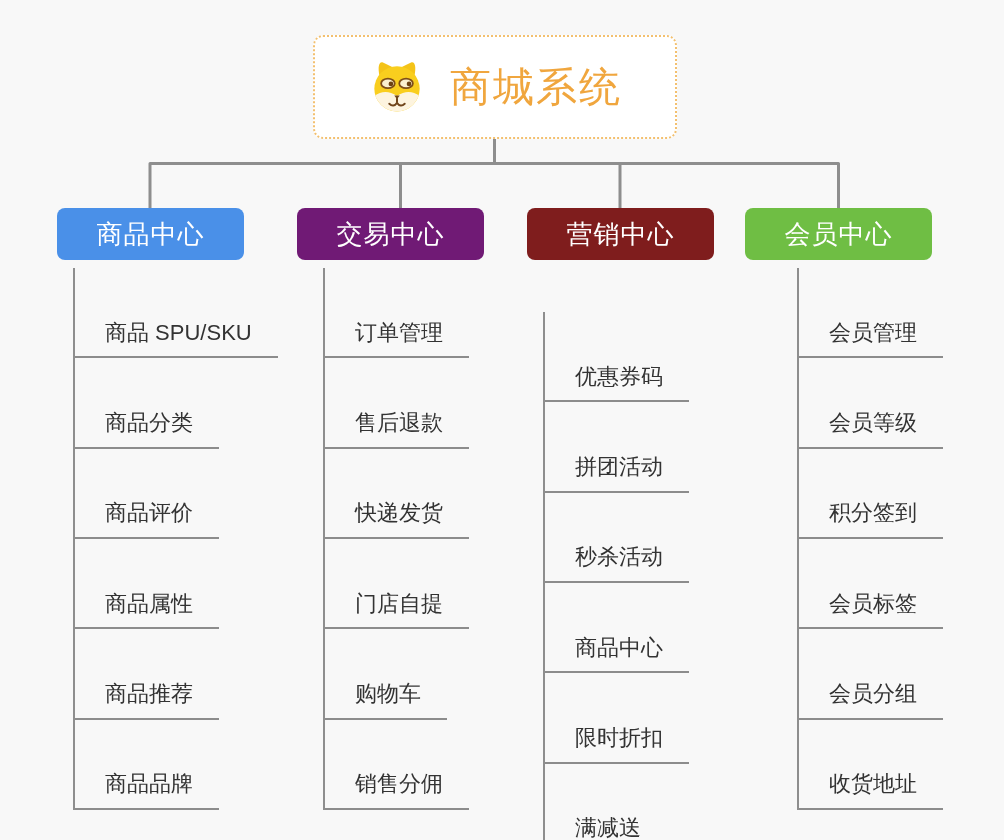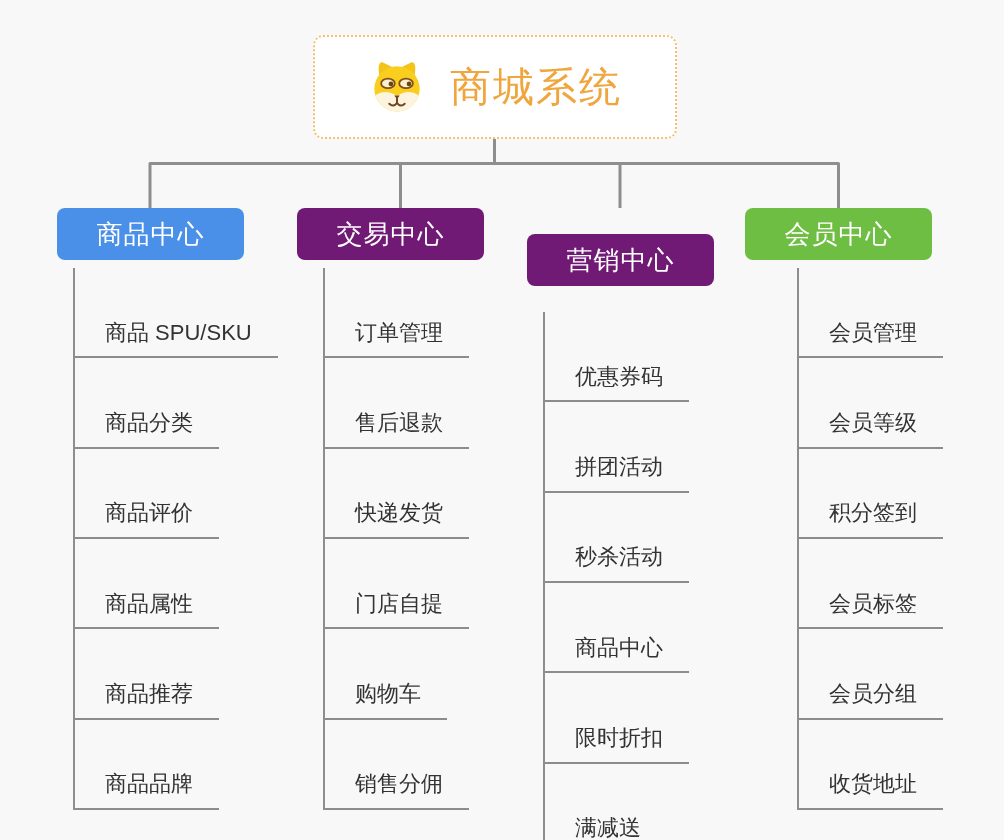--- a/index.html
+++ b/index.html
@@ -137,21 +137,21 @@
           </div>
           <div class="leaf-cell">
             <span class="leaf">购物车</span>
           </div>
           <div class="leaf-cell">
             <span class="leaf">销售分佣</span>
           </div>
         </div>
     </div>
       <div>
-      <div class="branch-header" style="left: 527px; width: 187px; background: #701a75; margin-top: 26px;">
+      <div class="branch-header" style="left: 527px; width: 187px; background: #7f1d1d;">
         <span class="branch-label">营销中心</span>
       </div>
       <div class="branch-items" style="left: 543px; margin-top: 44px;">
           <div class="leaf-cell">
             <span class="leaf">优惠券码</span>
           </div>
           <div class="leaf-cell">
             <span class="leaf">拼团活动</span>
           </div>
           <div class="leaf-cell">

